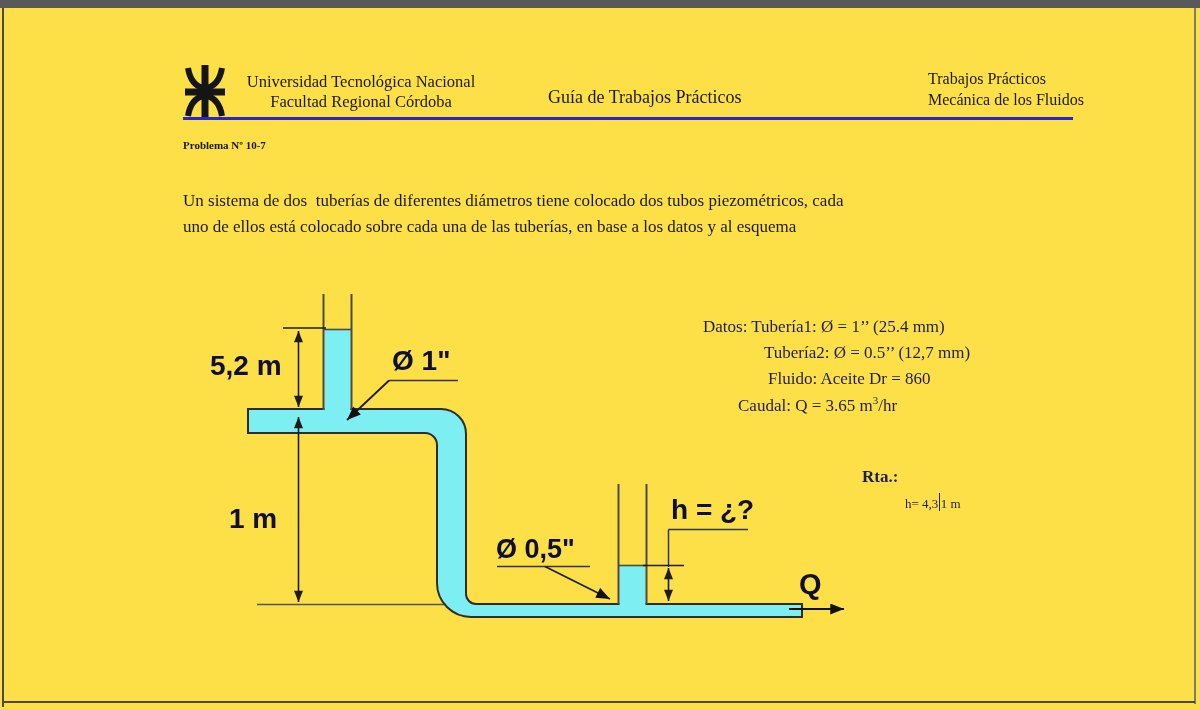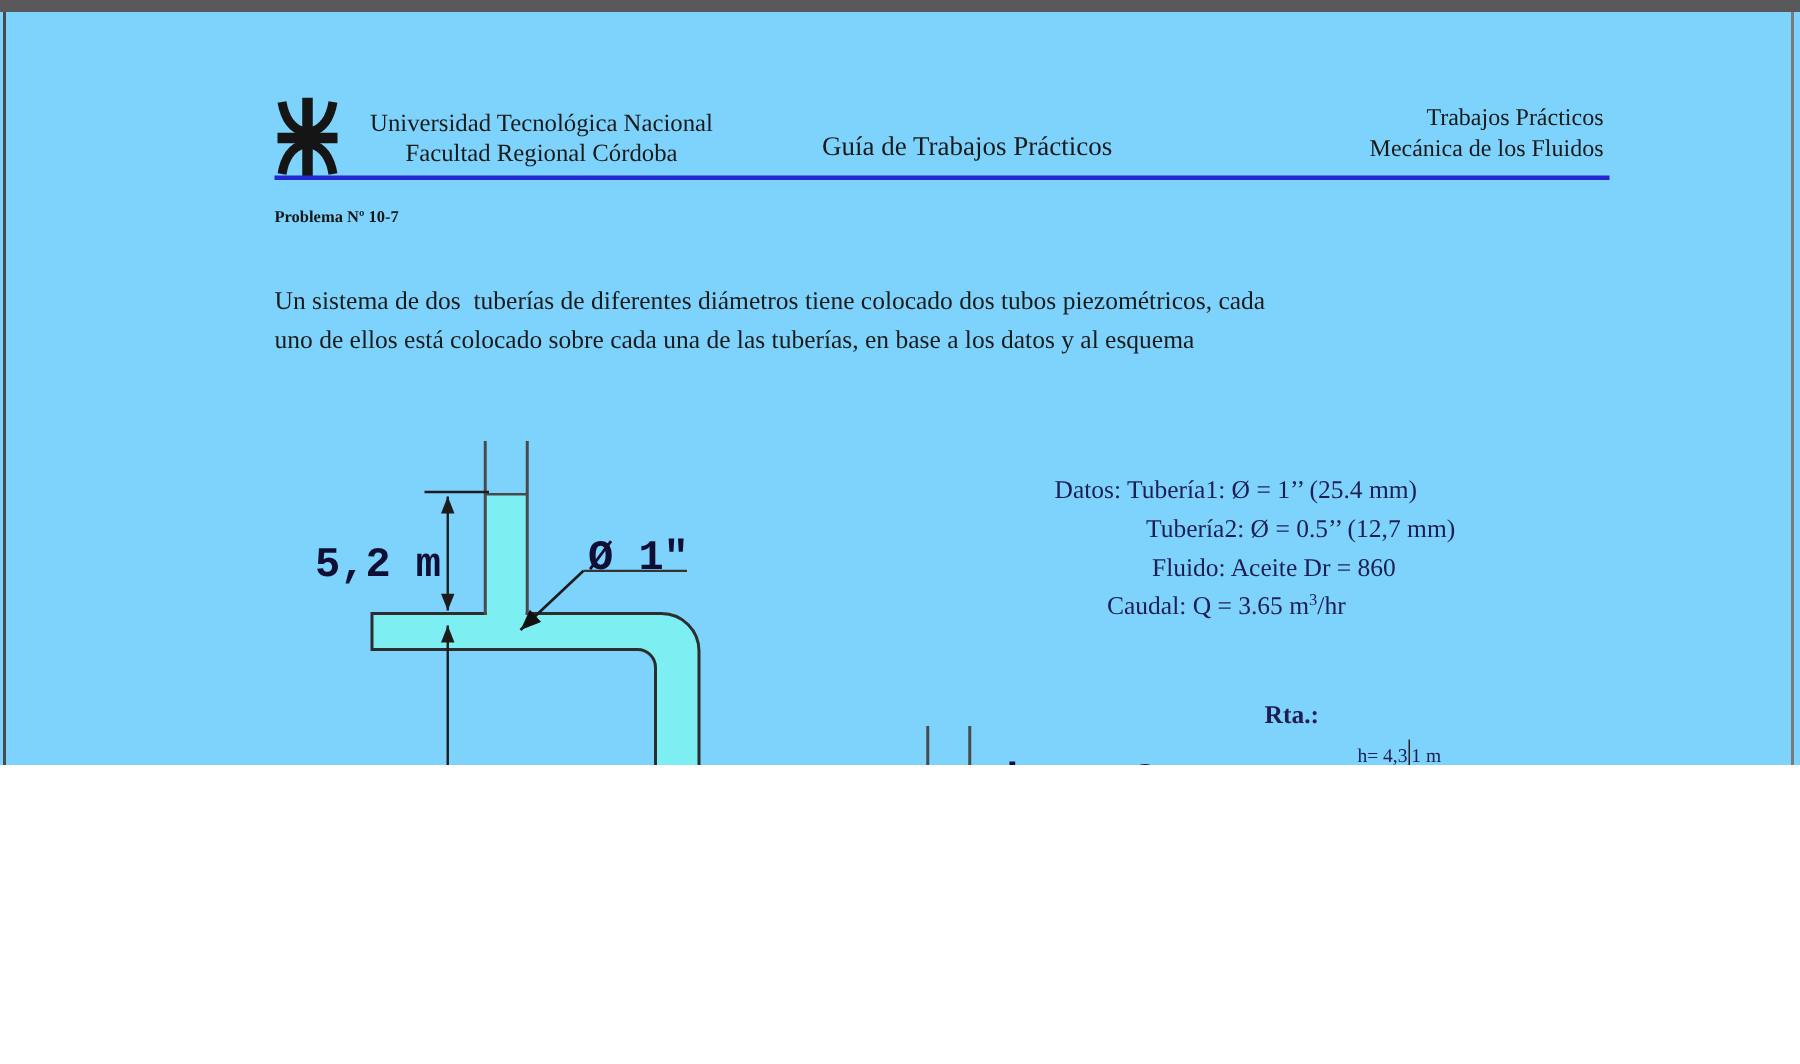--- a/index.html
+++ b/index.html
@@ -1,45 +1,45 @@
 <!DOCTYPE html>
 <html><head>
 <meta charset="utf-8">
 <style>
   html,body{margin:0;padding:0;}
-  #canvas{position:relative;width:1200px;height:510px;background:#7dd3fc;overflow:hidden;
+  #canvas{position:relative;width:1200px;height:709px;background:#fde047;overflow:hidden;
           font-family:"Liberation Serif", serif;}
   .abs{position:absolute;}
   #top-bar{left:0;top:0;width:1200px;height:8px;background:#59595c;}
   #border-left{left:2px;top:8px;width:2px;height:699px;background:#4a4a4a;}
   #border-right{left:1194px;top:8px;width:2px;height:696px;background:#7a7a7a;}
   #border-bottom{left:2px;top:701px;width:1193px;height:2px;background:#4a4a4a;}
 
   .hdr{color:#1a1a1a;}
   #uni-block{left:230px;top:72px;width:262px;text-align:center;font-size:16.5px;line-height:20px;}
   #center-title{left:548px;top:87px;width:260px;text-align:left;font-size:18px;}
-  #right-block{left:869px;top:68px;width:200px;text-align:right;font-size:16px;line-height:21px;font-family:Liberation Serif, serif;}
+  #right-block{left:928px;top:68px;width:200px;text-align:left;font-size:16px;line-height:21px;font-family:Liberation Serif, serif;}
   #blue-rule{left:183px;top:117px;width:890px;height:3px;background:#2527d4;}
 
   #problem-title{left:183px;top:139px;font-size:11px;font-weight:bold;color:#171717;}
   .stmt{left:183px;color:#1a1a1a;font-size:17px;white-space:pre;}
   #stmt-1{top:191px;} #stmt-2{top:217px;} #stmt-3{top:243px;}
 
   .datos{color:#1e1e52;font-size:17px;white-space:pre;}
   #datos-1{left:703px;top:317px;}
   #datos-2{left:764px;top:343px;}
   #datos-3{left:768px;top:369px;}
   #datos-4{left:738px;top:394px;}
   sup{font-size:11px;}
 
-  #rta-label{left:843px;top:467px;font-size:17px;font-weight:bold;color:#1e1e52;}
+  #rta-label{left:862px;top:467px;font-size:17px;font-weight:bold;color:#1e1e52;}
   #answer-line{left:905px;top:493px;font-size:13px;color:#1e1e52;}
   .caret{display:inline-block;width:1.5px;height:18px;background:#222;vertical-align:-3px;margin:0 0.5px;}
 
-  .dlabel{font-family:Liberation Mono, monospace;font-weight:bold;color:#0f0f35;white-space:pre;margin-top:12px;}
+  .dlabel{font-family:Liberation Sans, sans-serif;font-weight:bold;color:#0f0f35;white-space:pre;}
   #lbl-h1{left:210px;top:350px;font-size:28px;}
   #lbl-d1{left:392px;top:345px;font-size:28px;}
   #lbl-h2{left:229px;top:503px;font-size:28px;}
   #lbl-d2{left:496px;top:534px;font-size:27px;}
   #lbl-hq{left:671px;top:494px;font-size:28px;}
   #lbl-q{left:799px;top:568px;font-size:29px;}
 
   #diagram-svg{left:0;top:0;}
   #logo-svg{left:183px;top:65px;}
 </style>

